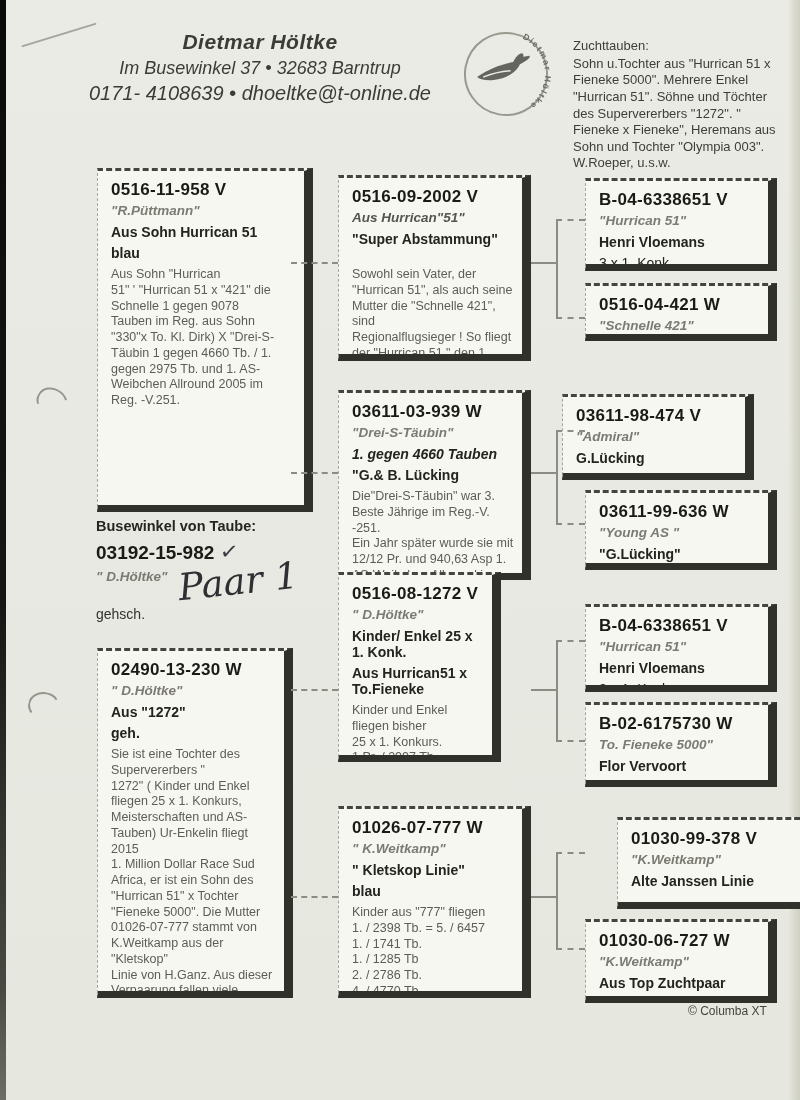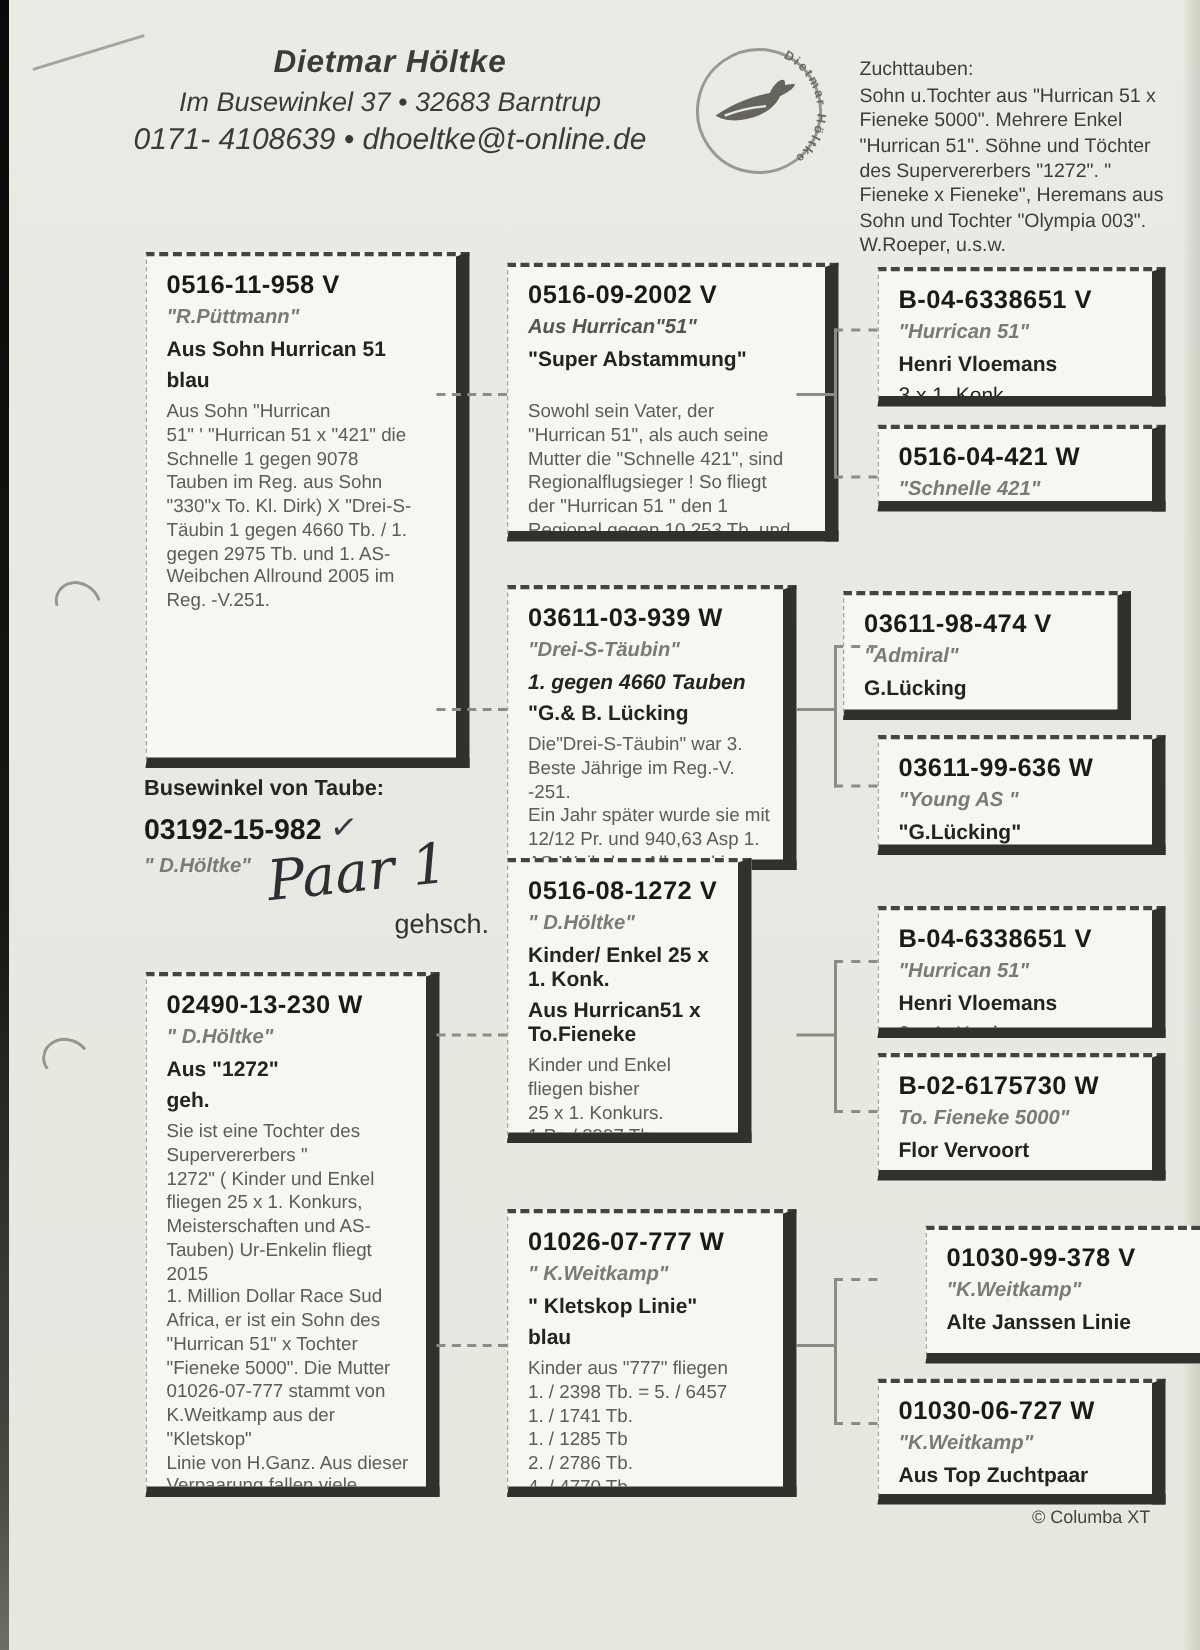--- a/index.html
+++ b/index.html
@@ -48,21 +48,21 @@
   .notes{font-size:12.5px;line-height:1.26;color:#5d5d57;margin-top:6px;white-space:pre-line;}
   .gap-notes{margin-top:20px;}
 
   
   .subject{position:absolute;left:96px;top:518px;width:230px;}
   .subject .lbl{font-size:14.5px;font-weight:bold;color:#262621;}
   .subject .ringrow{margin-top:5px;font-size:19px;font-weight:bold;color:#1a1a17;}
   .subject .check{display:inline-block;font-size:22px;font-weight:normal;color:#3a3a40;
     transform:rotate(6deg);margin-left:6px;}
   .subject .owner{font-size:13.5px;font-style:italic;font-weight:bold;color:#7b7b73;margin-top:4px;}
-  .subject .status{font-size:18px;color:#33332e;margin-top:22px;text-align:right;}
+  .subject .status{font-size:14px;color:#33332e;margin-top:22px;}
   .handwrite{position:absolute;left:178px;top:560px;font-family:"DejaVu Serif",serif;
     font-style:italic;font-size:37px;color:#2f2f33;transform:rotate(-6deg);white-space:nowrap;}
 
   
   .ch{position:absolute;height:0;border-top:2px dashed #8c8c84;}
   .cv{position:absolute;width:0;border-left:2px solid #8c8c84;}
   .cs{position:absolute;height:0;border-top:2px solid #8c8c84;}
 
   .footer{position:absolute;left:688px;top:1004px;font-size:12px;color:#46463f;}
 </style>
@@ -147,21 +147,21 @@
 Africa, er ist ein Sohn des
 "Hurrican 51" x Tochter
 "Fieneke 5000". Die Mutter
 01026-07-777 stammt von
 K.Weitkamp aus der "Kletskop"
 Linie von H.Ganz. Aus dieser
 Verpaarung fallen viele
 Spitzenpreise.</div>
   </div>
 
-  <div class="box" style="left:338px;top:175px;width:221px;height:186px">
+  <div class="box" style="left:338px;top:175px;width:193px;height:186px">
     <div class="ring">0516-09-2002 V</div>
     <div class="strain dark">Aus Hurrican"51"</div>
     <div class="t1 bold">"Super Abstammung"</div>
     <div class="notes gap-notes">Sowohl sein Vater, der
 "Hurrican 51", als auch seine
 Mutter die "Schnelle 421", sind
 Regionalflugsieger ! So fliegt
 der "Hurrican 51 " den 1
 Regional gegen 10.253 Tb. und
 die "Schnelle 421 " den 1.

